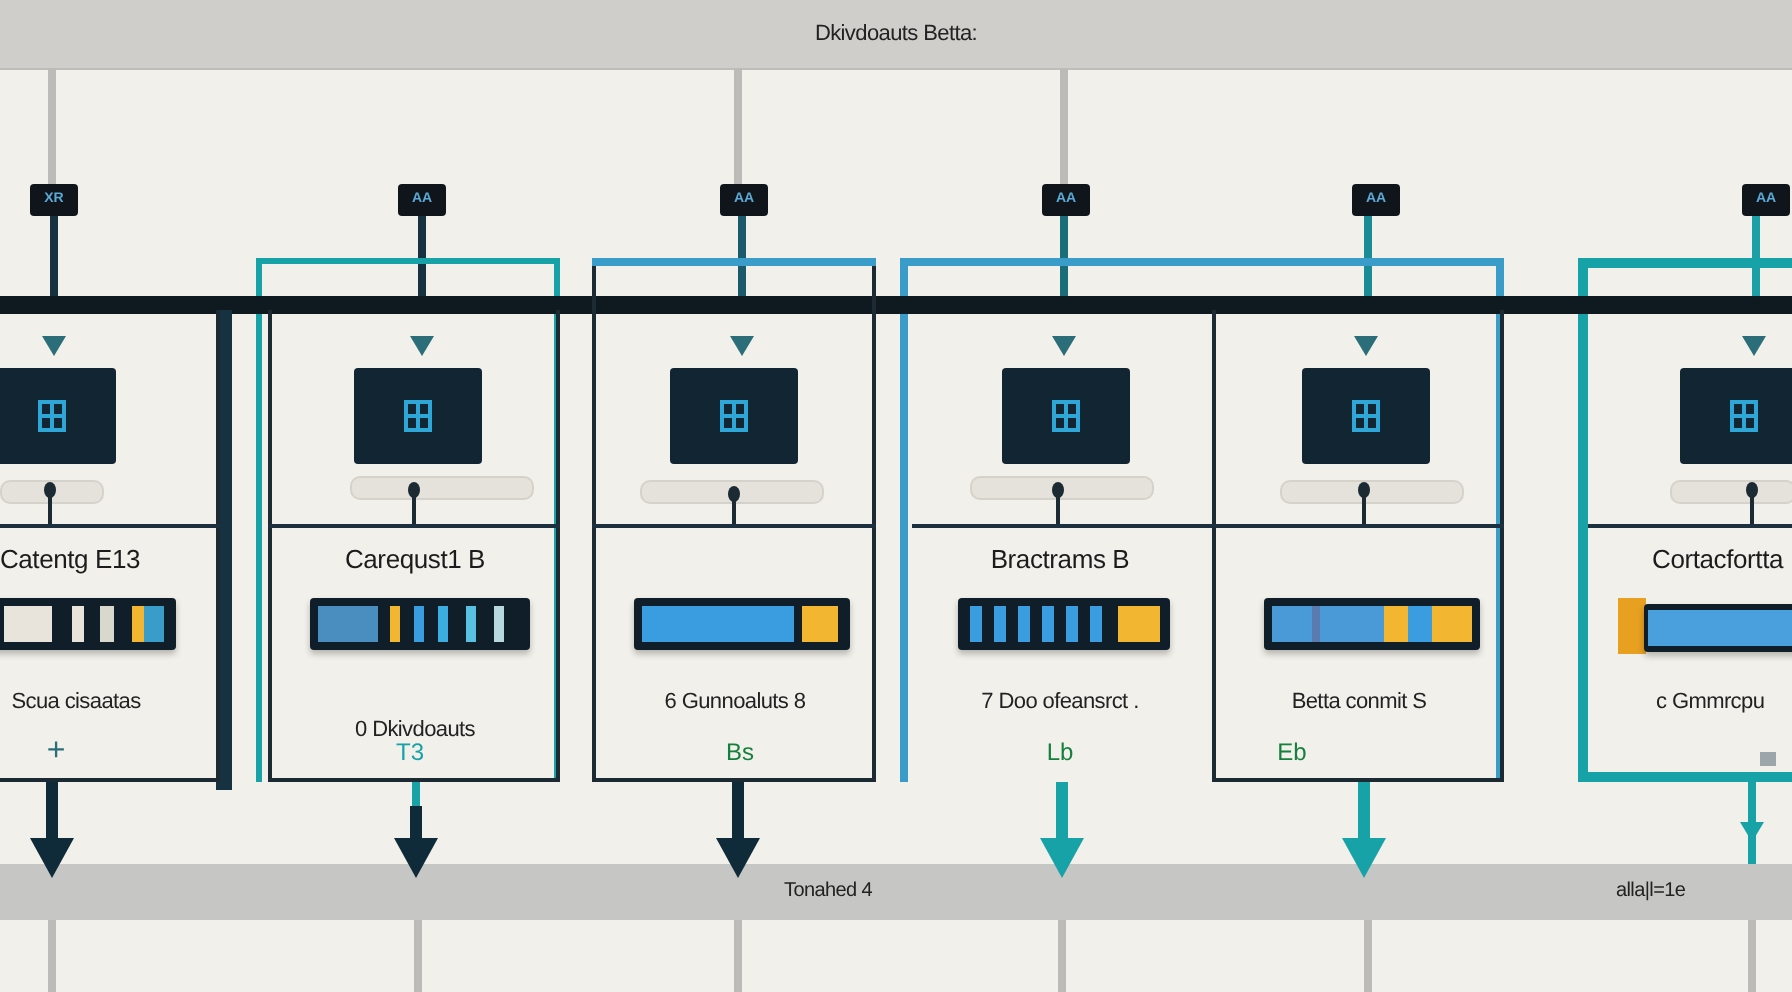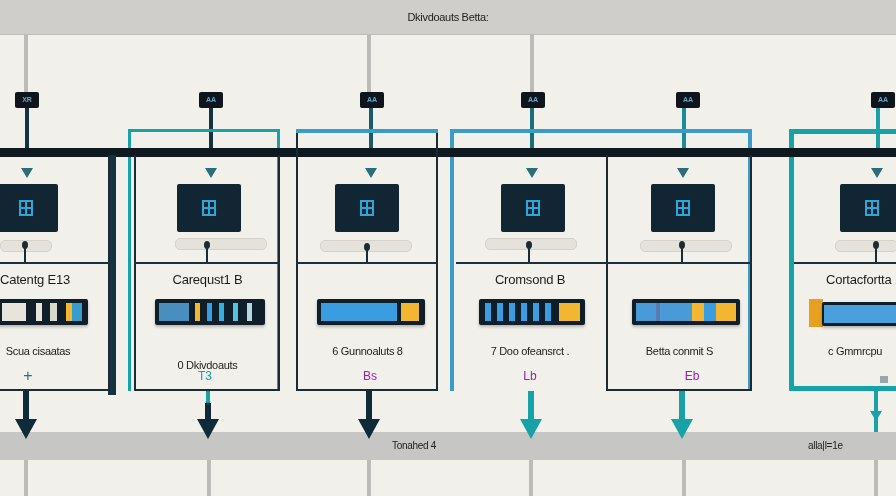--- a/index.html
+++ b/index.html
@@ -15,21 +15,21 @@
   .stem { width:4px; }
   .divider { height:2px; background:#1c3040; }
   .monitor { width:64px; height:48px; background:#112533; border-radius:2px; }
   .monitor-icon { width:14px; height:16px; border:2px solid #2fa6d8; box-sizing:border-box; left:25px; top:16px; }
   .monitor-icon::before { content:""; position:absolute; left:4px; top:0; width:2px; height:12px; background:#2fa6d8; }
   .monitor-icon::after { content:""; position:absolute; left:0; top:5px; width:10px; height:2px; background:#2fa6d8; }
   .base { width:90px; height:10px; background:#e5e2dc; border:1px solid #d5d2cc; border-radius:5px; }
   .knob { width:6px; height:8px; background:#1c2a33; border-radius:50%; }
   .panel-title { font-size:13px; color:#1c1c1c; text-align:center; letter-spacing:-0.2px; }
   .panel-sub { font-size:11px; color:#222; text-align:center; letter-spacing:-0.3px; }
-  .panel-code { font-size:12px; color:#a21caf; text-align:center; }
+  .panel-code { font-size:12px; color:#15803d; text-align:center; }
   .meter { height:26px; background:#0f1e28; border-radius:2px; box-shadow:0 2px 3px rgba(0,0,0,0.25); }
   .seg { position:absolute; top:4px; height:18px; }
   .arrow-down { width:0; height:0; border-left:11px solid transparent; border-right:11px solid transparent; border-top:20px solid; }
   .arrow-small { width:0; height:0; border-left:6px solid transparent; border-right:6px solid transparent; border-top:10px solid #2b6e7a; }
 </style>
 </head>
 <body>
 
 <div class="abs topbar"></div>
 <div class="abs topbar-title">Dkivdoauts Betta:</div>
@@ -114,21 +114,21 @@
 <div class="abs knob" style="left:526px;top:241px;"></div>
 <div class="abs" style="left:528px;top:245px;width:2px;height:17px;background:#1c2a33;"></div>
 <div class="abs knob" style="left:679px;top:241px;"></div>
 <div class="abs" style="left:681px;top:245px;width:2px;height:17px;background:#1c2a33;"></div>
 <div class="abs knob" style="left:873px;top:241px;"></div>
 <div class="abs" style="left:875px;top:245px;width:2px;height:17px;background:#1c2a33;"></div>
 
 <div class="abs panel-title" style="left:-10px;top:272px;width:90px;">Catentg E13</div>
 <div class="abs panel-title" style="left:140px;top:272px;width:135px;">Carequst1 B</div>
 <div class="abs panel-title" style="left:300px;top:272px;width:135px;"></div>
-<div class="abs panel-title" style="left:460px;top:272px;width:140px;">Cromsond B</div>
+<div class="abs panel-title" style="left:460px;top:272px;width:140px;">Bractrams B</div>
 <div class="abs panel-title" style="left:612px;top:272px;width:135px;"></div>
 <div class="abs panel-title" style="left:826px;top:272px;width:90px;text-align:left;">Cortacfortta</div>
 
 <div class="abs meter" style="left:-4px;top:299px;width:92px;">
   <div class="seg" style="left:6px;width:24px;background:#e8e4dc;"></div>
   <div class="seg" style="left:40px;width:6px;background:#e8e4dc;"></div>
   <div class="seg" style="left:54px;width:7px;background:#d8d8cc;"></div>
   <div class="seg" style="left:70px;width:6px;background:#f2b630;"></div>
   <div class="seg" style="left:76px;width:10px;background:#3a9cc8;"></div>
 </div>
@@ -169,21 +169,21 @@
 <div class="abs panel-sub" style="left:140px;top:359px;width:135px;">0 Dkivdoauts</div>
 <div class="abs panel-sub" style="left:300px;top:345px;width:135px;">6 Gunnoaluts 8</div>
 <div class="abs panel-sub" style="left:460px;top:345px;width:140px;">7 Doo ofeansrct .</div>
 <div class="abs panel-sub" style="left:612px;top:345px;width:135px;">Betta conmit S</div>
 <div class="abs panel-sub" style="left:828px;top:345px;width:80px;text-align:left;">c Gmmrcpu</div>
 
 <div class="abs panel-code" style="left:0px;top:367px;width:56px;color:#2b6e7a;font-size:16px;">+</div>
 <div class="abs panel-code" style="left:180px;top:369px;width:50px;color:#17a2a8;">T3</div>
 <div class="abs panel-code" style="left:345px;top:369px;width:50px;">Bs</div>
 <div class="abs panel-code" style="left:505px;top:369px;width:50px;">Lb</div>
-<div class="abs panel-code" style="left:667px;top:369px;width:50px;">Eb</div>
+<div class="abs panel-code" style="left:621px;top:369px;width:50px;">Eb</div>
 <div class="abs" style="left:880px;top:376px;width:8px;height:7px;background:#9aa6aa;"></div>
 
 <div class="abs bottombar"></div>
 <div class="abs bottom-label" style="left:392px;">Tonahed 4</div>
 <div class="abs bottom-label" style="left:808px;text-align:center;">alla|l=1e</div>
 
 <div class="abs" style="left:23px;top:391px;width:6px;height:28px;background:#0f2a38;"></div>
 <div class="abs arrow-down" style="left:15px;top:419px;border-top-color:#0f2a38;"></div>
 <div class="abs" style="left:206px;top:391px;width:4px;height:12px;background:#17a2a8;"></div>
 <div class="abs" style="left:205px;top:403px;width:6px;height:16px;background:#0f2a38;"></div>

